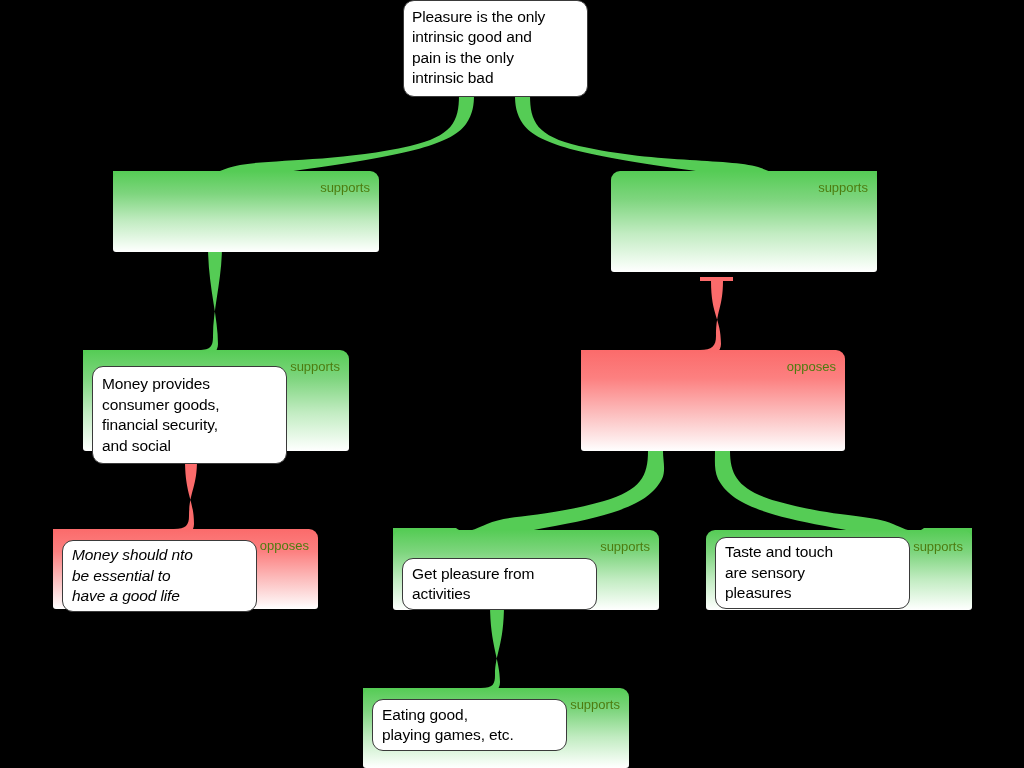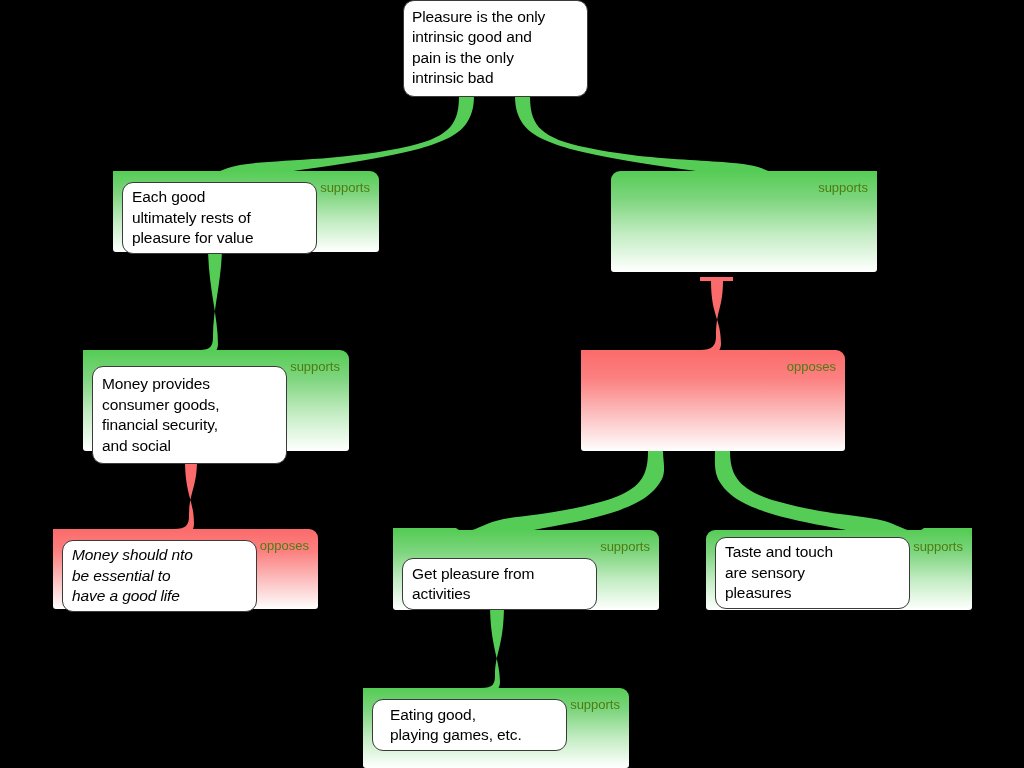--- a/index.html
+++ b/index.html
@@ -186,25 +186,20 @@
       <span class="txt">Pleasure is the only
 intrinsic good and
 pain is the only
 intrinsic bad</span>
     </div>
   </div>
 
   <div class="node supports" style="left:113px; top:171px; width:266px; height:81px;">
     <div class="shell"></div>
     <span class="rel">supports</span>
-    <div class="card" style="left:9px; top:11px; width:195px; height:72px;">
-      <span class="txt">Each good
-ultimately rests of
-pleasure for value</span>
-    </div>
   </div>
 
   <div class="node supports" style="left:611px; top:171px; width:266px; height:101px;">
     <div class="shell"></div>
     <span class="rel">supports</span>
   </div>
 
   <div class="node supports" style="left:83px; top:350px; width:266px; height:101px;">
     <div class="shell"></div>
     <span class="rel">supports</span>
@@ -246,19 +241,19 @@
     <div class="card" style="left:9px; top:7px; width:195px; height:72px;">
       <span class="txt">Taste and touch
 are sensory
 pleasures</span>
     </div>
   </div>
 
   <div class="node supports" style="left:363px; top:688px; width:266px; height:80px;">
     <div class="shell"></div>
     <span class="rel">supports</span>
-    <div class="card" style="left:9px; top:11px; width:195px; height:52px;padding-left:8px;">
+    <div class="card" style="left:9px; top:11px; width:195px; height:52px;">
       <span class="txt">Eating good,
 playing games, etc.</span>
     </div>
   </div>
 
 </div>
 
 </body></html>

